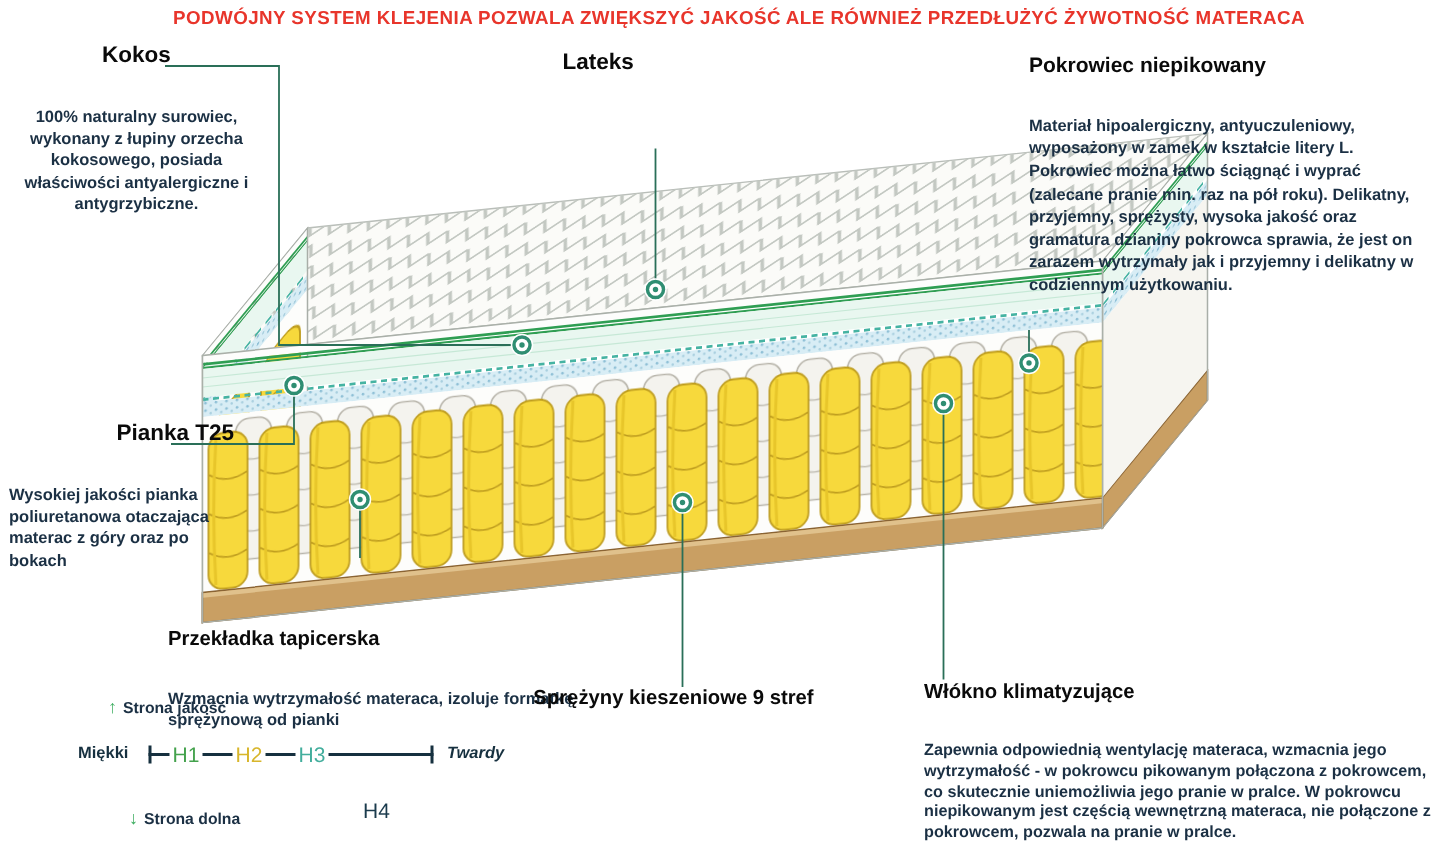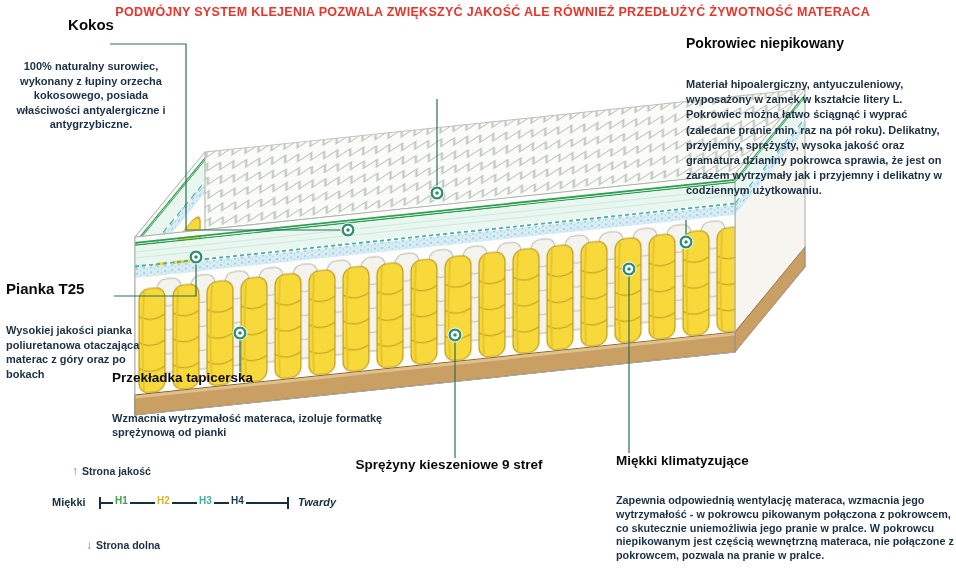--- a/index.html
+++ b/index.html
@@ -4,55 +4,55 @@
 <style>
   html,body{margin:0;padding:0;background:#fff;}
   #canvas{position:relative;width:956px;height:576px;background:#ffffff;overflow:hidden;
           font-family:"Liberation Sans",sans-serif;}
   #overlay{position:absolute;left:0;top:0;z-index:1;}
   .header{position:absolute;left:90px;top:5px;width:780px;text-align:right;z-index:2;
           font-size:12.5px;font-weight:bold;letter-spacing:.3px;color:#e8352b;}
   .callout{position:absolute;z-index:2;color:#1b3044;}
   .callout .title{color:#0a0a0a;font-weight:bold;}
   .callout .body{font-weight:bold;margin-top:26px;}
-  #kokos{left:6px;top:16px;width:170px;text-align:center;}
+  #kokos{left:6px;top:28px;width:170px;text-align:center;}
   #kokos .title{font-size:15px;margin-bottom:5px;}
   #kokos .body{font-size:11px;line-height:1.32;}
   #lateks{left:328px;top:33px;width:348px;text-align:center;}
   #lateks .title{font-size:15px;text-align:left;margin-left:47px;margin-bottom:3px;}
   #lateks .body{font-size:11px;line-height:1.3;}
   #pokrowiec{left:686px;top:35px;width:264px;}
   #pokrowiec .title{font-size:14px;margin-bottom:5px;}
   #pokrowiec .body{font-size:11px;line-height:1.38;}
   #pianka{left:6px;top:280px;width:150px;}
-  #pianka .title{font-size:15px;margin-bottom:5px;}
+  #pianka .title{font-size:15px;margin-bottom:5px;text-align:right;}
   #pianka .body{font-size:11px;line-height:1.32;}
   #przekladka{left:112px;top:370px;width:272px;}
-  #przekladka .title{font-size:13.5px;margin-bottom:4px;}
+  #przekladka .title{font-size:13.5px;margin-bottom:4px;margin-top:48px;}
   #przekladka .body{font-size:11px;line-height:1.3;}
   #sprezyny{left:333px;top:457px;width:232px;text-align:center;}
   #sprezyny .title{font-size:13.5px;margin-bottom:4px;}
   #sprezyny .body{font-size:10.8px;line-height:1.28;}
   #wlokno{left:616px;top:453px;width:338px;}
   #wlokno .title{font-size:13.5px;margin-bottom:4px;}
   #wlokno .body{font-size:10.8px;line-height:1.28;}
   .side-note{position:absolute;z-index:2;font-size:10.5px;font-weight:bold;color:#1b3044;}
   #scale-top{left:72px;top:464px;}
   #scale-bottom{left:86px;top:538px;}
   .arrow{color:#3fae62;font-size:12px;margin-right:4px;font-weight:bold;}
   #scale-bar{position:absolute;left:52px;top:490px;width:300px;height:26px;z-index:2;}
   #scale-bar .soft{position:absolute;left:0;top:6px;font-size:11px;font-weight:bold;color:#16303f;}
   #scale-bar .hard{position:absolute;left:246px;top:6px;font-size:11px;font-weight:bold;color:#16303f;font-style:italic;}
   #scale-bar .line{position:absolute;left:47px;top:12px;width:190px;height:2px;background:#16303f;}
   #scale-bar .line::before,#scale-bar .line::after{content:"";position:absolute;width:2px;height:12px;
      background:#16303f;top:-5px;}
   #scale-bar .line::before{left:0;}
   #scale-bar .line::after{right:0;}
-  #scale-bar .lvl{position:absolute;top:5px;font-size:10px;font-weight:bold;background:#fff;padding:0 2px;}
-  #lvl1{left:61px;} #lvl2{left:103px;} #lvl3{left:145px;} #lvl4{left:177px;}
+  #scale-bar .lvl{position:absolute;top:5px;font-size:14px;font-weight:normal;background:#fff;padding:0 2px;}
+  #lvl1{left:61px;} #lvl2{left:103px;} #lvl3{left:145px;} #lvl4{left:188px;margin-top:37px;}
 </style>
 </head>
 <body>
 
 <div id="canvas">
 
   <svg id="overlay" width="956" height="576" viewBox="0 0 956 576">
     <defs>
       <pattern id="zz" width="26" height="15" patternUnits="userSpaceOnUse">
         <path d="M0 12 L6.5 4 L13 12 L19.5 4 L26 12" fill="none" stroke="#c3c8c2" stroke-width="1.8"></path>
@@ -185,20 +185,21 @@
   </svg>
 
   <div class="header">PODWÓJNY SYSTEM KLEJENIA POZWALA ZWIĘKSZYĆ JAKOŚĆ ALE RÓWNIEŻ PRZEDŁUŻYĆ ŻYWOTNOŚĆ MATERACA</div>
 
   <div class="callout" id="kokos">
     <div class="title">Kokos</div>
     <div class="body">100% naturalny surowiec, wykonany z łupiny orzecha kokosowego, posiada właściwości antyalergiczne i antygrzybiczne.</div>
   </div>
 
   <div class="callout" id="lateks">
+    <div class="title">Lateks</div>
   </div>
 
   <div class="callout" id="pokrowiec">
     <div class="title">Pokrowiec niepikowany</div>
     <div class="body">Materiał hipoalergiczny, antyuczuleniowy, wyposażony w zamek w kształcie litery L. Pokrowiec można łatwo ściągnąć i wyprać (zalecane pranie min. raz na pół roku). Delikatny, przyjemny, sprężysty, wysoka jakość oraz gramatura dzianiny pokrowca sprawia, że jest on zarazem wytrzymały jak i przyjemny i delikatny w codziennym użytkowaniu.</div>
   </div>
 
   <div class="callout" id="pianka">
     <div class="title">Pianka T25</div>
     <div class="body">Wysokiej jakości pianka poliuretanowa otaczająca materac z góry oraz po bokach</div>
@@ -207,21 +208,21 @@
   <div class="callout" id="przekladka">
     <div class="title">Przekładka tapicerska</div>
     <div class="body">Wzmacnia wytrzymałość materaca, izoluje formatkę sprężynową od pianki</div>
   </div>
 
   <div class="callout" id="sprezyny">
     <div class="title">Sprężyny kieszeniowe 9 stref</div>
   </div>
 
   <div class="callout" id="wlokno">
-    <div class="title">Miękki klimatyzujące</div>
+    <div class="title">Włókno klimatyzujące</div>
     <div class="body">Zapewnia odpowiednią wentylację materaca, wzmacnia jego wytrzymałość - w pokrowcu pikowanym połączona z pokrowcem, co skutecznie uniemożliwia jego pranie w pralce. W pokrowcu niepikowanym jest częścią wewnętrzną materaca, nie połączone z pokrowcem, pozwala na pranie w pralce.</div>
   </div>
 
   <div class="side-note" id="scale-top">
     <span class="arrow">↑</span><span>Strona jakość</span>
   </div>
 
   <div id="scale-bar">
     <span class="soft">Miękki</span>
     <span class="line"></span>

